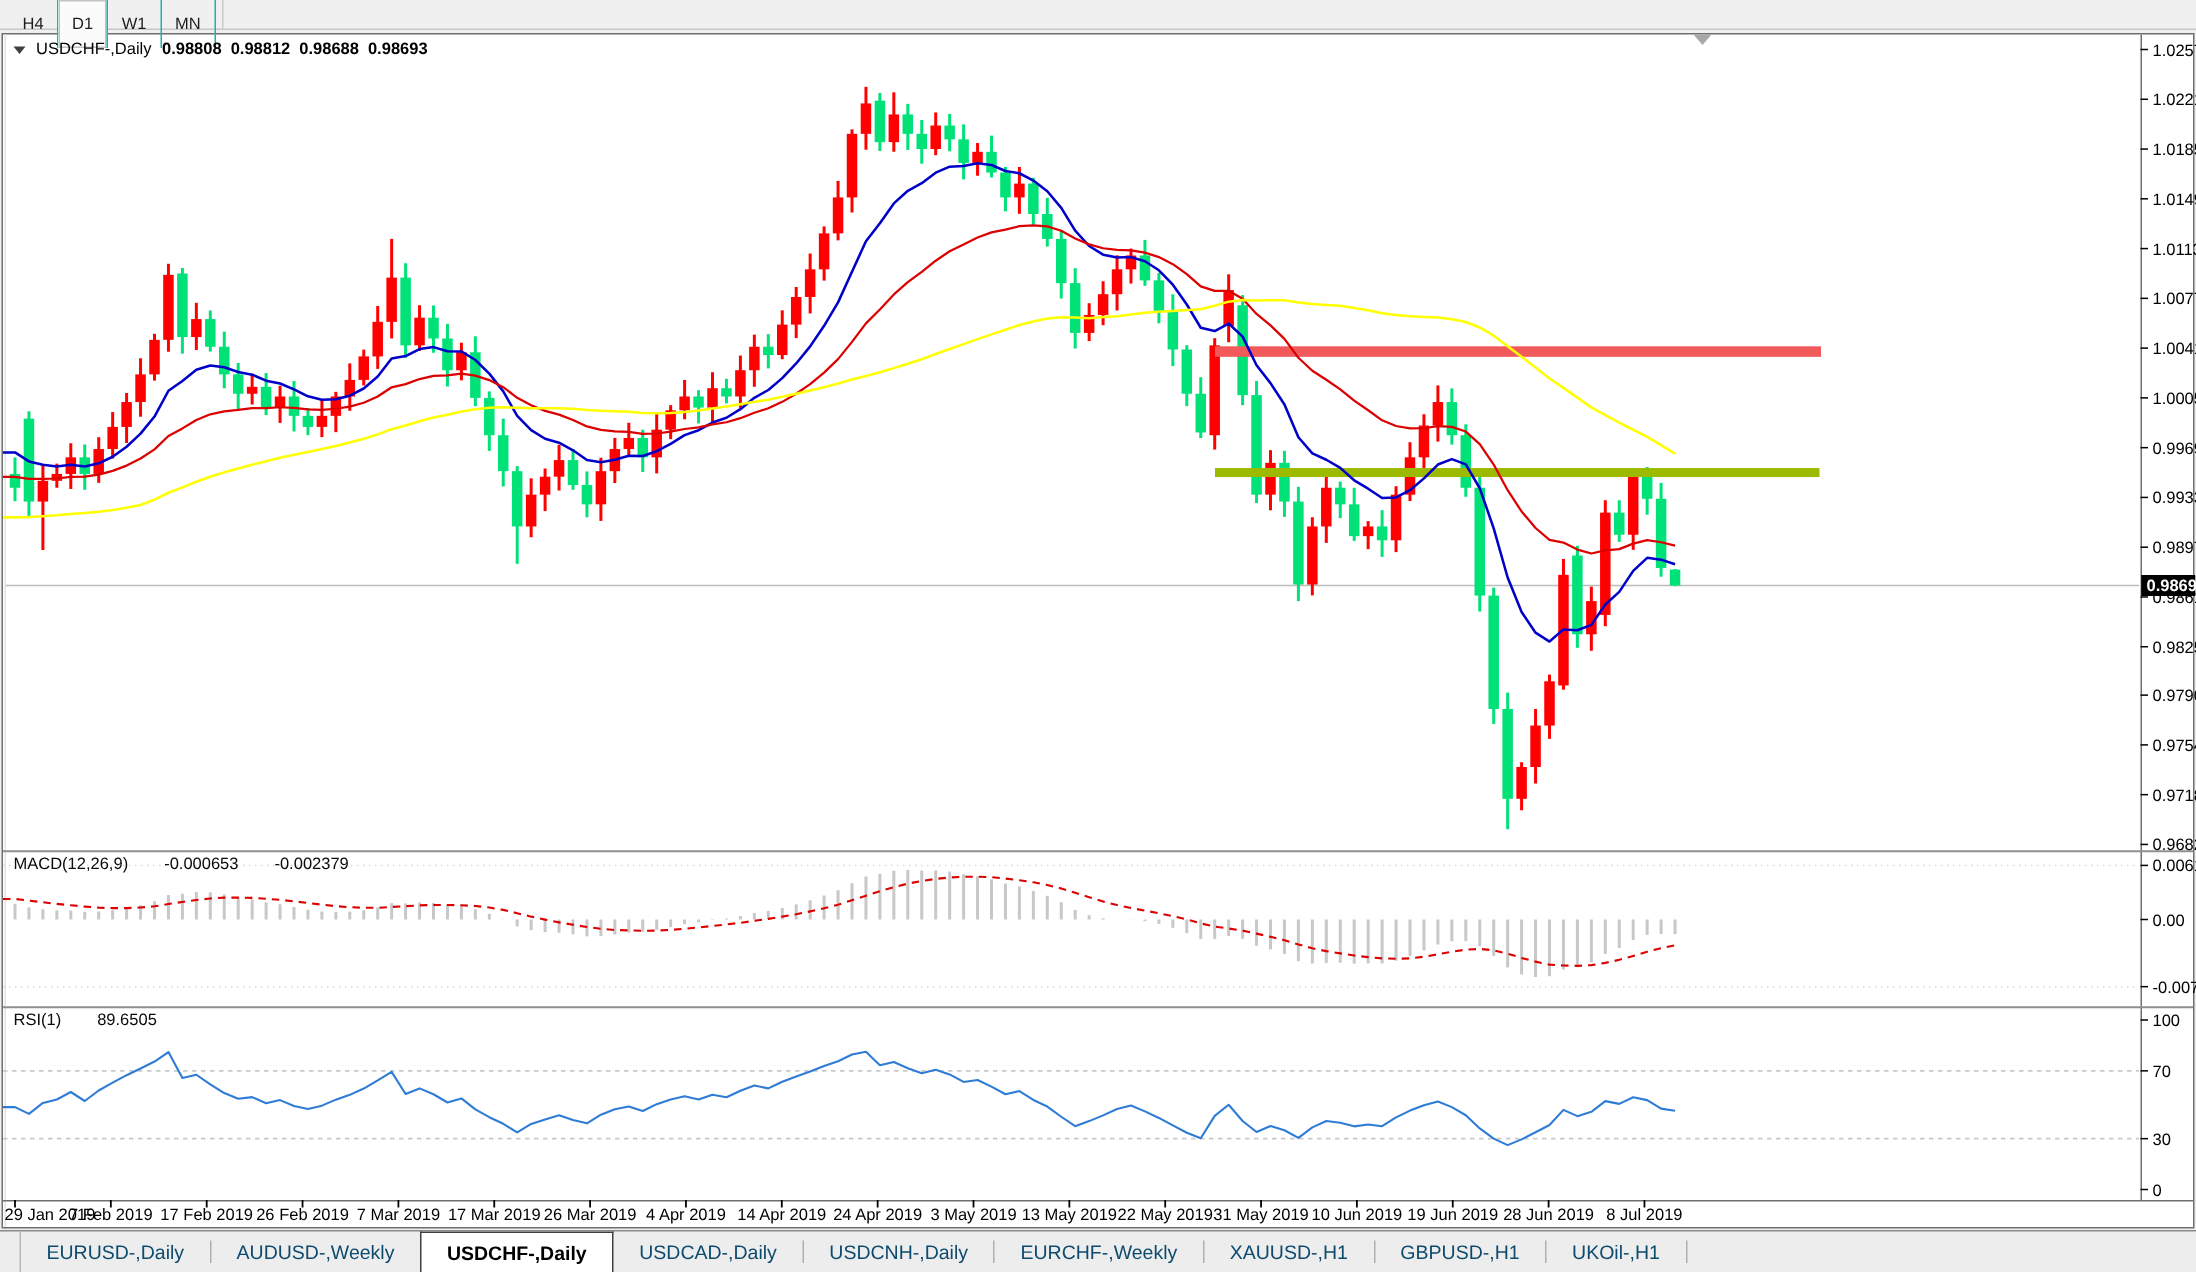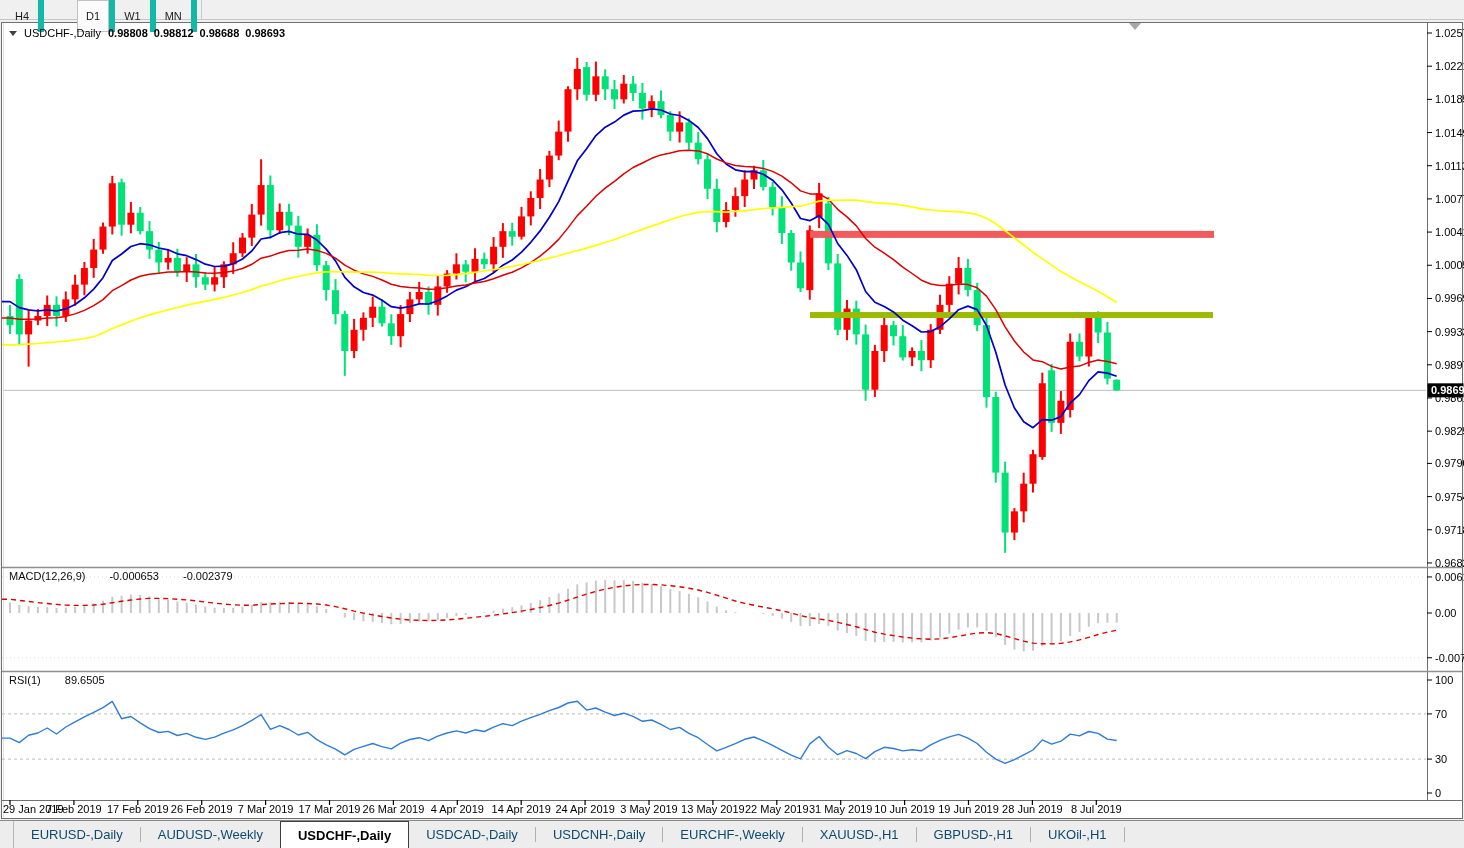--- a/index.html
+++ b/index.html
@@ -9,23 +9,23 @@
     -webkit-font-smoothing:none;
   }
   
   .toolbar{
     position:absolute;top:0;left:0;width:1464px;height:20px;
     background:#f0f0f0;border-bottom:1px solid #c6c6c6;
     display:flex;align-items:stretch;padding-left:6px;box-sizing:border-box;
   }
   .tf-btn{
     font-size:11px;color:#1c1c1c;padding:16px 9px;display:flex;align-items:center;
-    border-right:6px solid #14b8a6;cursor:default;
-  }
-  .tf-btn.active{background:#fbfbfb;box-shadow:inset 0 0 0 1px #c2c2c2;margin-left:33px;}
+    border-right:1px solid #14b8a6;cursor:default;
+  }
+  .tf-btn.active{background:#fbfbfb;box-shadow:inset 0 0 0 1px #c2c2c2;}
   .tf-group-sep{width:1px;background:#c9c9c9;margin-left:4px;}
   
   #chart-svg{position:absolute;left:0;top:0;}
   
   .chart-title{
     position:absolute;left:9px;top:27px;height:12px;
     display:flex;align-items:center;gap:7px;
     font-size:11px;color:#000;white-space:pre;
   }
   .tri-down{

